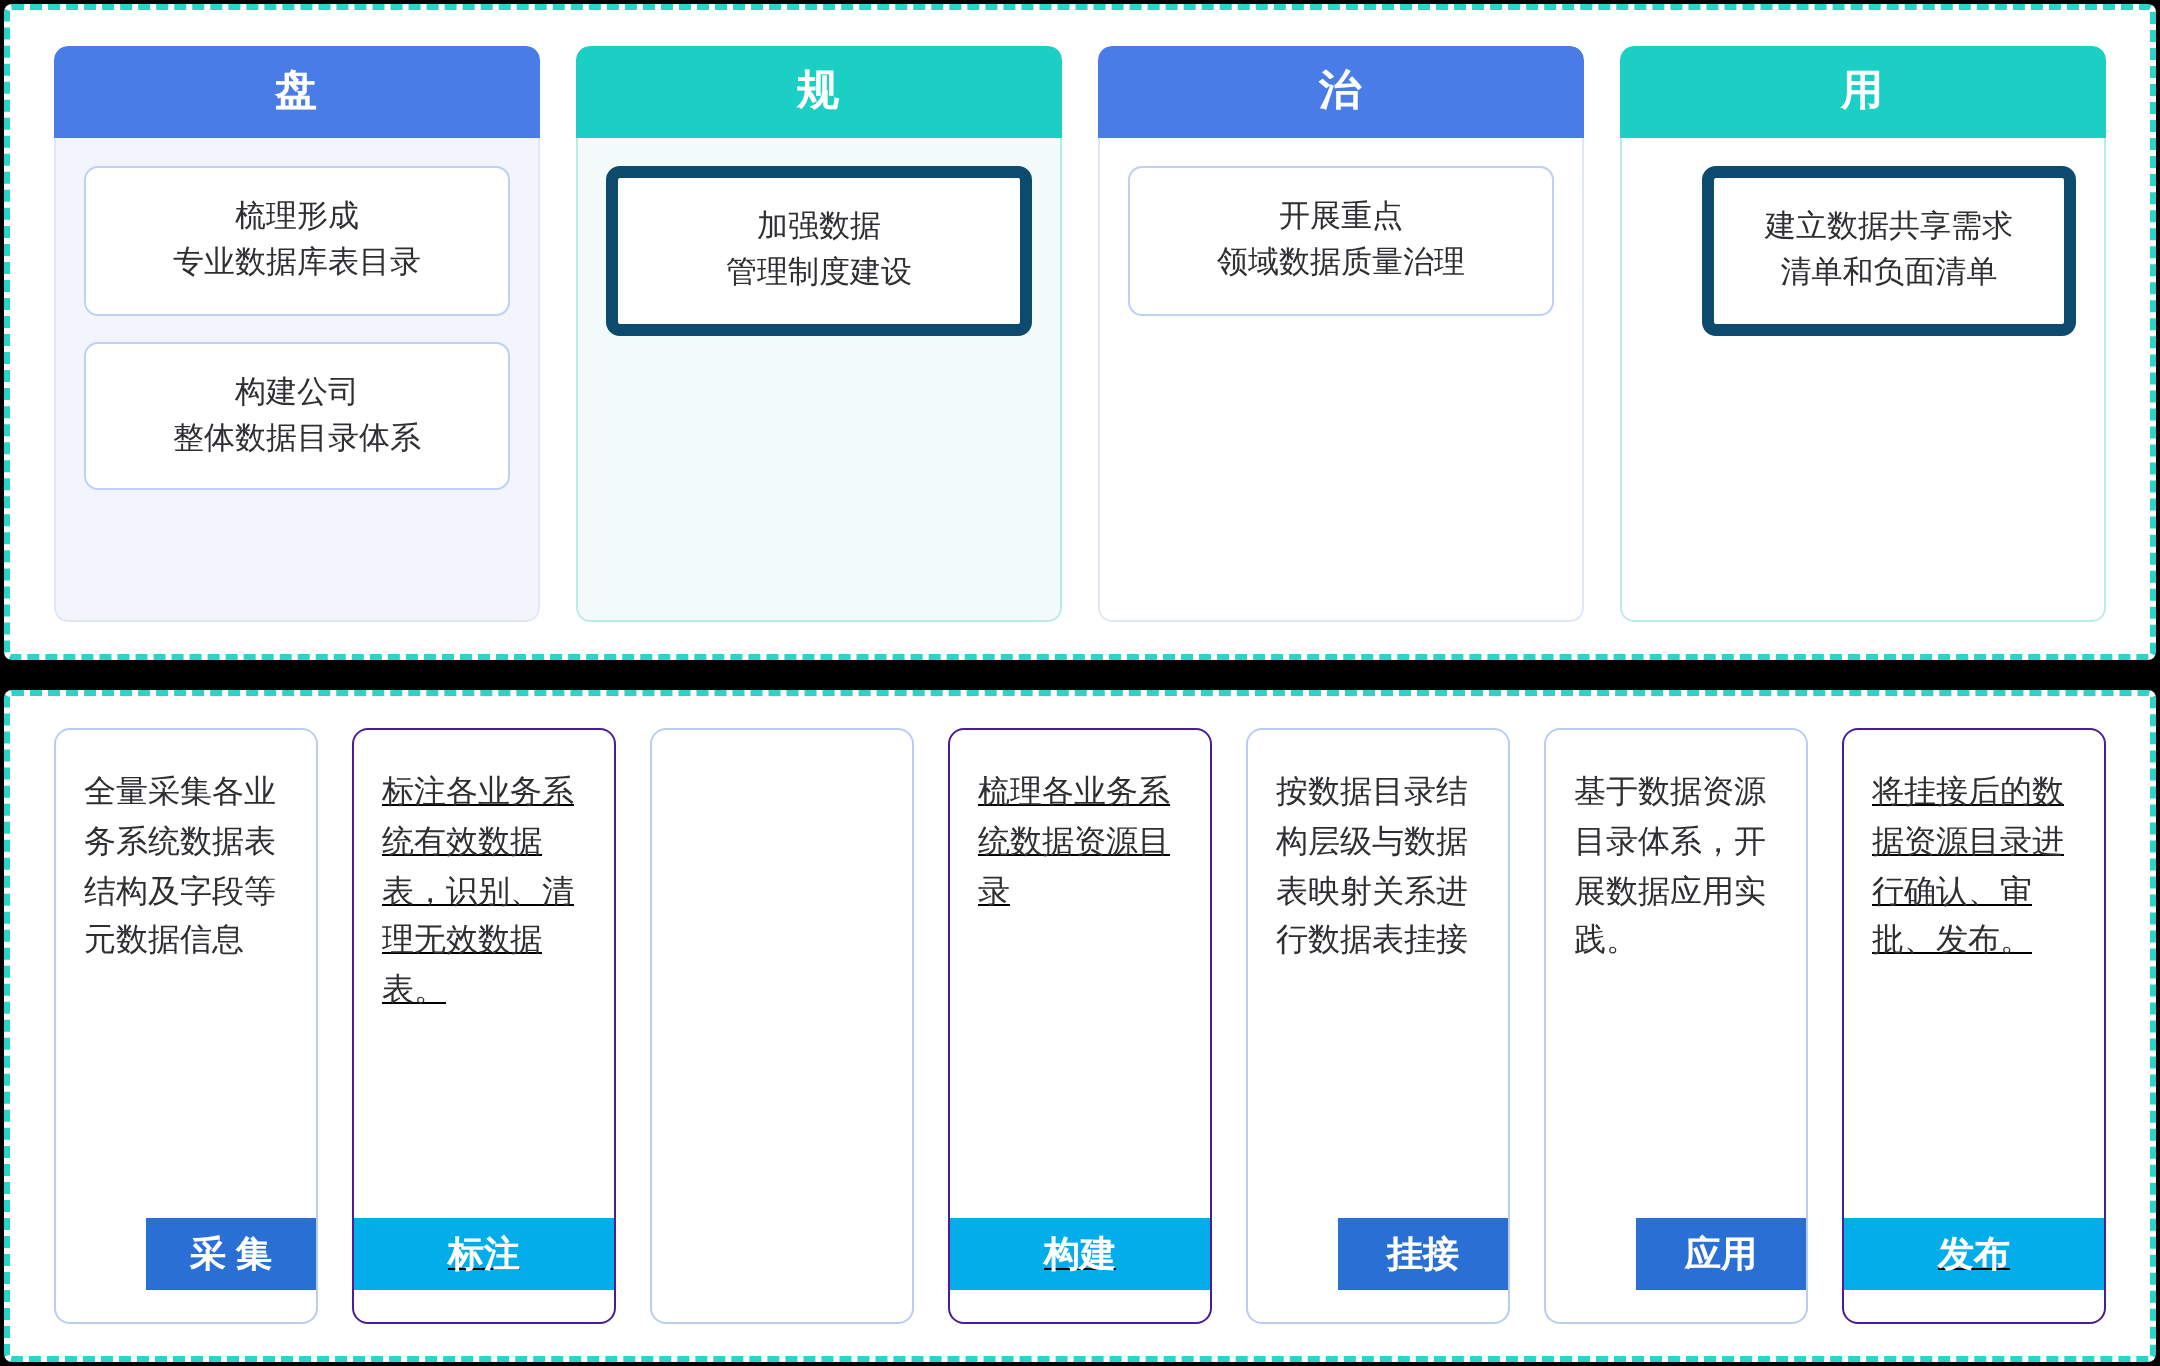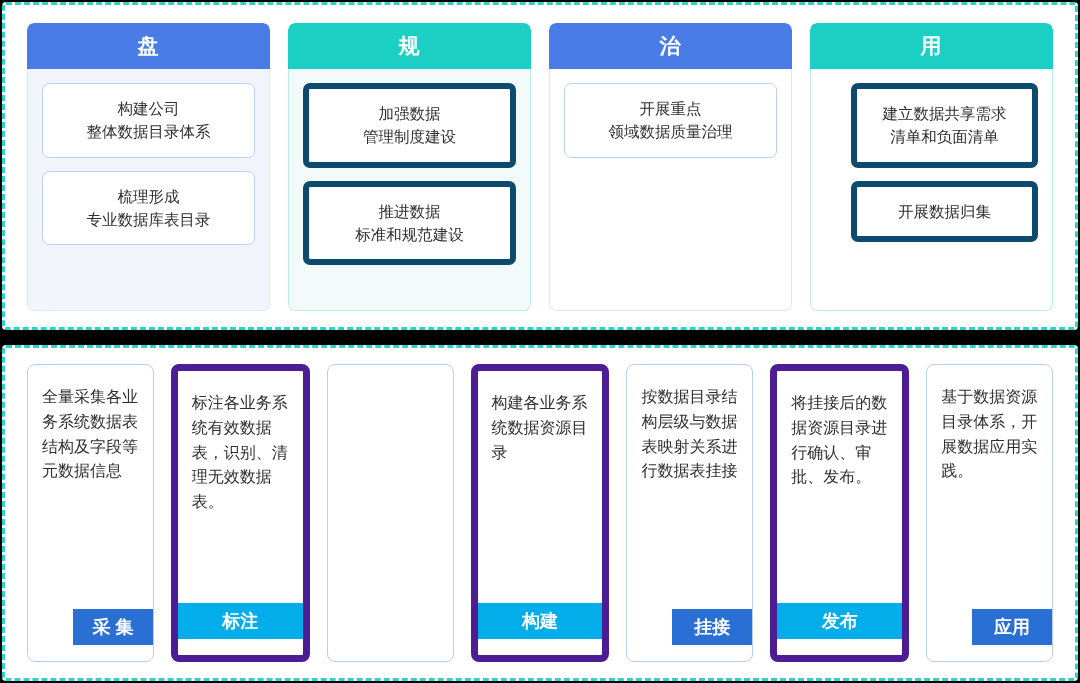--- a/index.html
+++ b/index.html
@@ -93,21 +93,21 @@
   }
   .step {
     flex: 1 1 0;
     background: #ffffff;
     border-radius: 8px;
     display: flex;
     flex-direction: column;
     overflow: hidden;
   }
   .step.brd-blue { border: 1px solid #b9cdf3; }
-  .step.brd-cyan { border: 7px solid #4c1d95; }
+  .step.brd-cyan { border: 1px solid #4c1d95; text-decoration: underline; }
 
   .step-text {
     flex: 1 1 auto;
     padding: 20px 14px 6px 14px;
     font-size: 16px;
     line-height: 1.55;
     color: #2f2f33;
     text-align: left;
   }
   .step-label {
@@ -124,51 +124,48 @@
 </style>
 </head>
 <body>
 
 <div class="section" id="section-top">
   <div class="pillar-row">
 
     <div class="pillar theme-blue bg-lav">
       <div class="pillar-head">盘</div>
       <div class="pillar-body">
+        <div class="pillar-item">梳理形成
+专业数据库表目录</div>
         <div class="pillar-item">构建公司
 整体数据目录体系</div>
-        <div class="pillar-item">梳理形成
-专业数据库表目录</div>
       </div>
     </div>
 
     <div class="pillar theme-teal bg-mint">
       <div class="pillar-head">规</div>
       <div class="pillar-body">
         <div class="pillar-item">加强数据
 管理制度建设</div>
-        <div class="pillar-item">推进数据
-标准和规范建设</div>
       </div>
     </div>
 
     <div class="pillar theme-blue bg-whiteb">
       <div class="pillar-head">治</div>
       <div class="pillar-body">
         <div class="pillar-item">开展重点
 领域数据质量治理</div>
       </div>
     </div>
 
     <div class="pillar theme-teal bg-whitet">
       <div class="pillar-head">用</div>
       <div class="pillar-body">
         <div class="pillar-item">建立数据共享需求
 清单和负面清单</div>
-        <div class="pillar-item">开展数据归集</div>
       </div>
     </div>
 
   </div>
 </div>
 
 <div class="section" id="section-bottom">
   <div class="step-row">
 
     <div class="step brd-blue">
@@ -178,33 +175,33 @@
 
     <div class="step brd-cyan">
       <div class="step-text">标注各业务系统有效数据表，识别、清理无效数据表。</div>
       <div class="step-label lbl-cyan">标注</div>
     </div>
 
     <div class="step brd-blue">
     </div>
 
     <div class="step brd-cyan">
-      <div class="step-text">构建各业务系统数据资源目录</div>
+      <div class="step-text">梳理各业务系统数据资源目录</div>
       <div class="step-label lbl-cyan">构建</div>
     </div>
 
     <div class="step brd-blue">
       <div class="step-text">按数据目录结构层级与数据表映射关系进行数据表挂接</div>
       <div class="step-label lbl-blue">挂接</div>
+    </div>
+
+    <div class="step brd-blue">
+      <div class="step-text">基于数据资源目录体系，开展数据应用实践。</div>
+      <div class="step-label lbl-blue">应用</div>
     </div>
 
     <div class="step brd-cyan">
       <div class="step-text">将挂接后的数据资源目录进行确认、审批、发布。</div>
       <div class="step-label lbl-cyan">发布</div>
     </div>
 
-    <div class="step brd-blue">
-      <div class="step-text">基于数据资源目录体系，开展数据应用实践。</div>
-      <div class="step-label lbl-blue">应用</div>
-    </div>
-
   </div>
 </div>
 
 </body></html>

